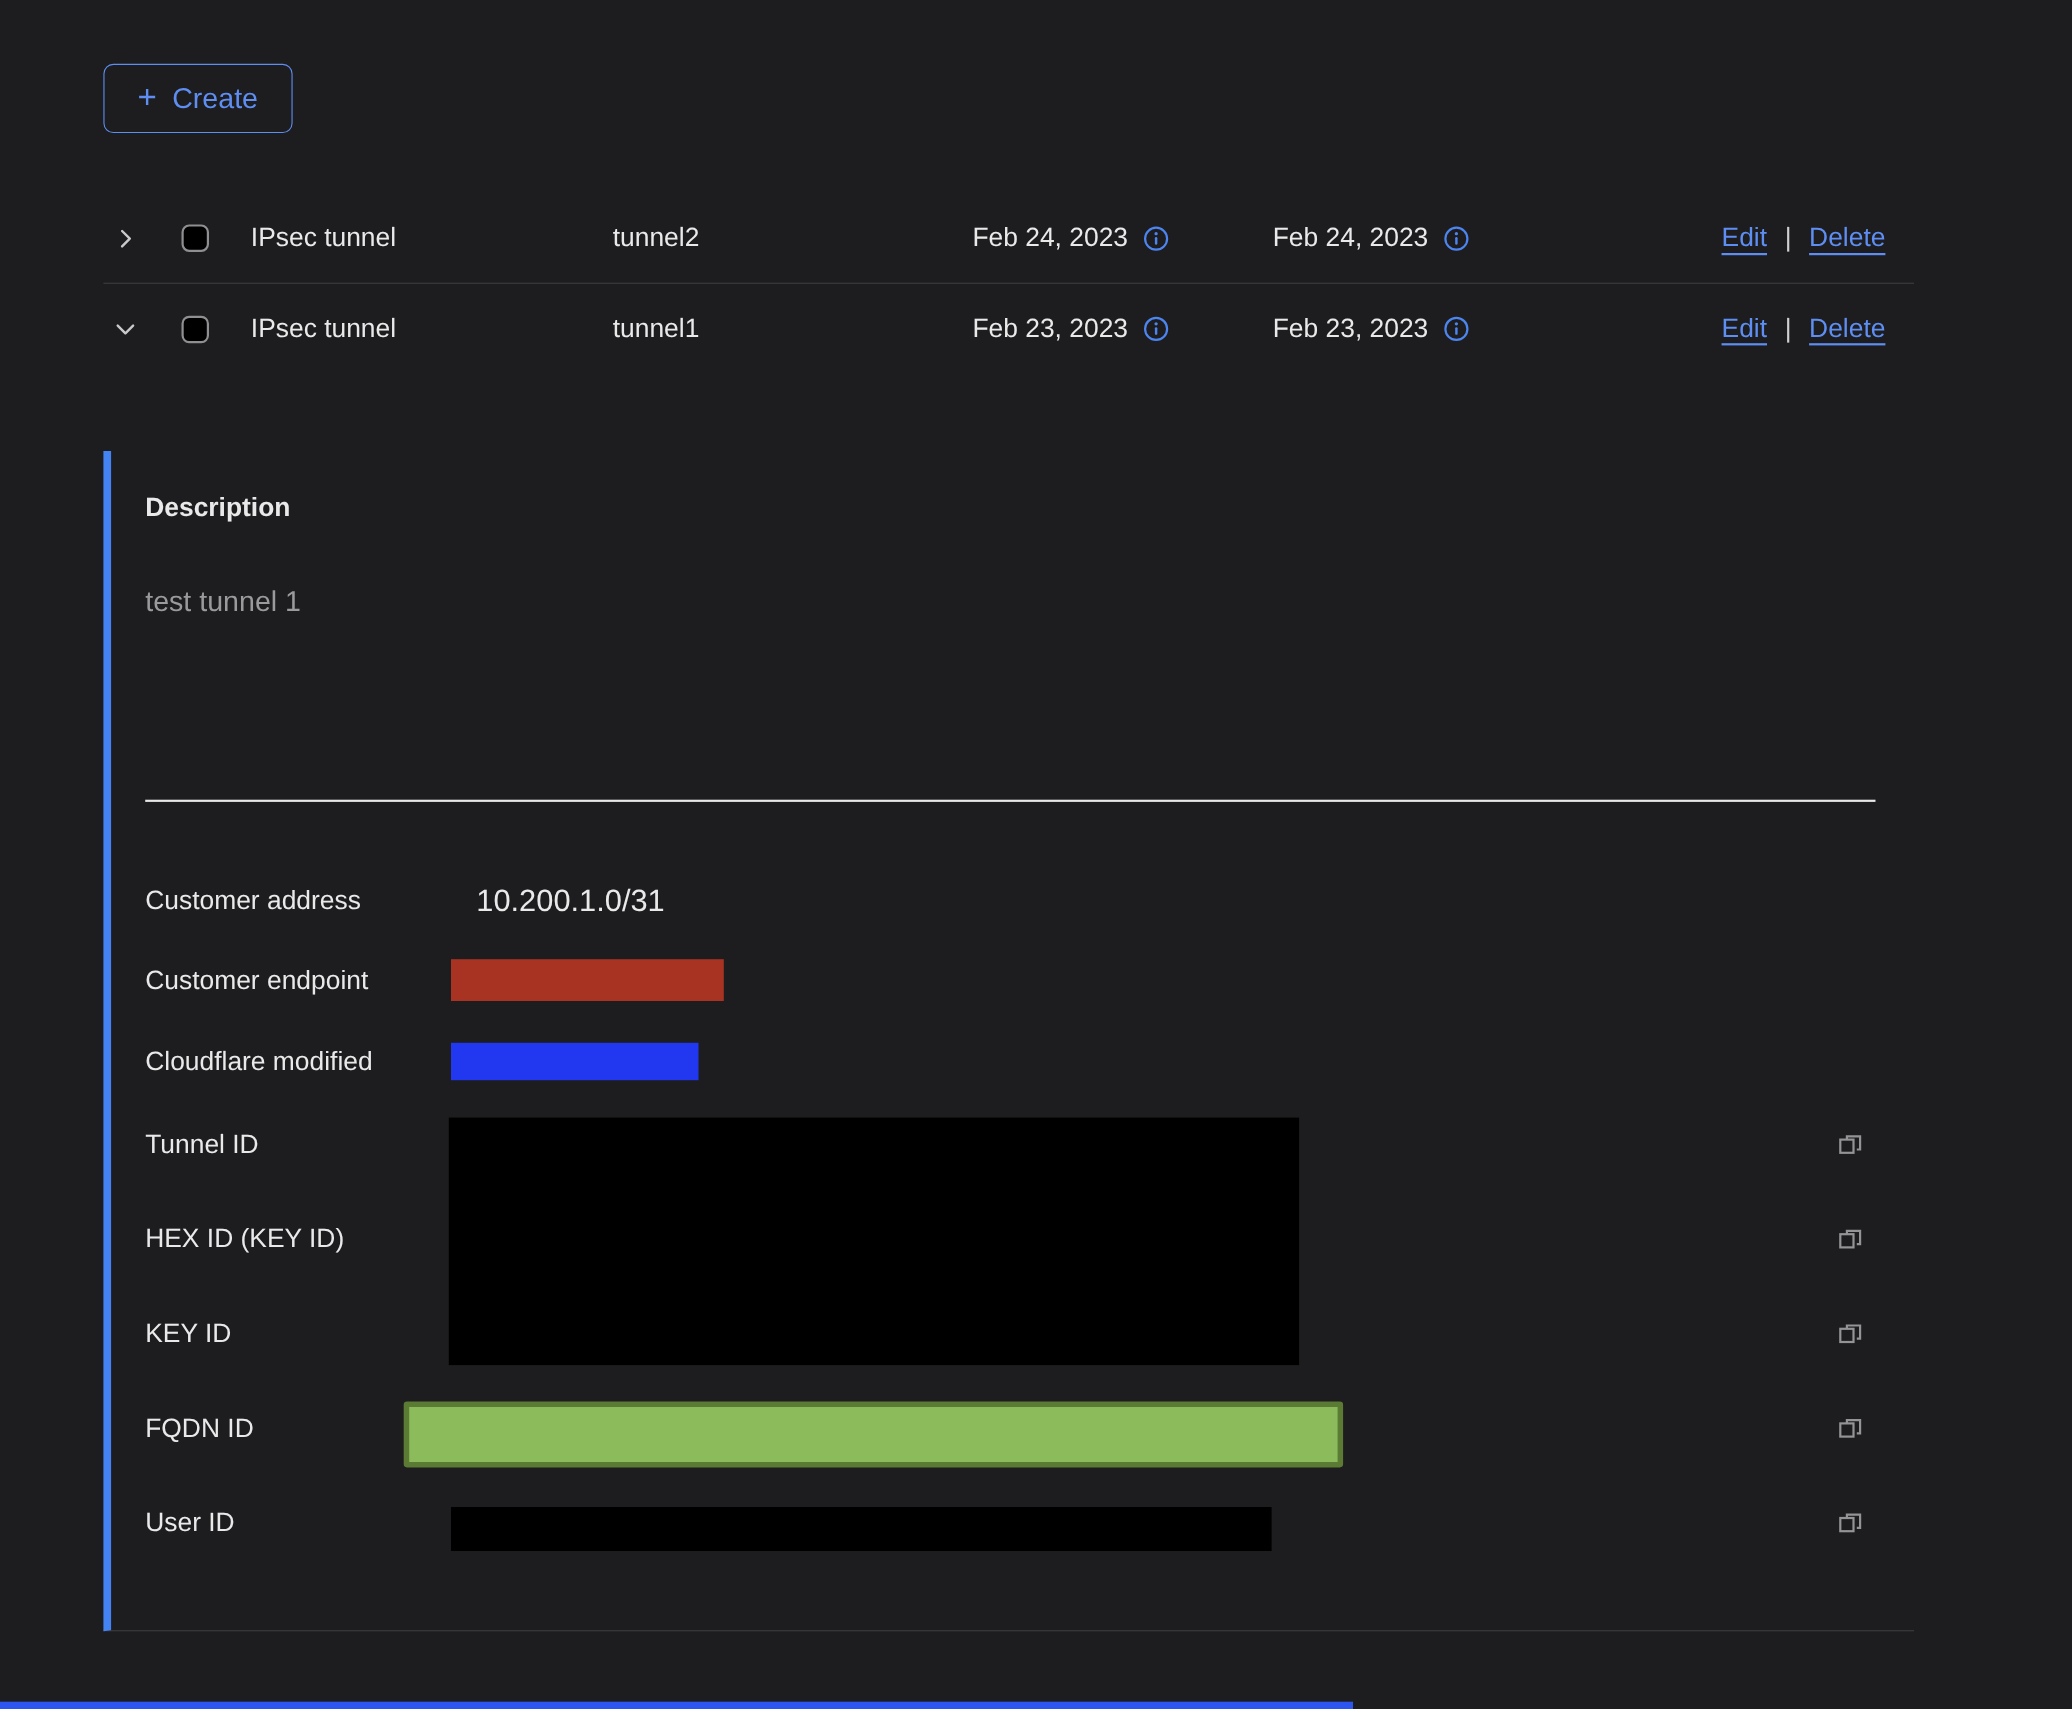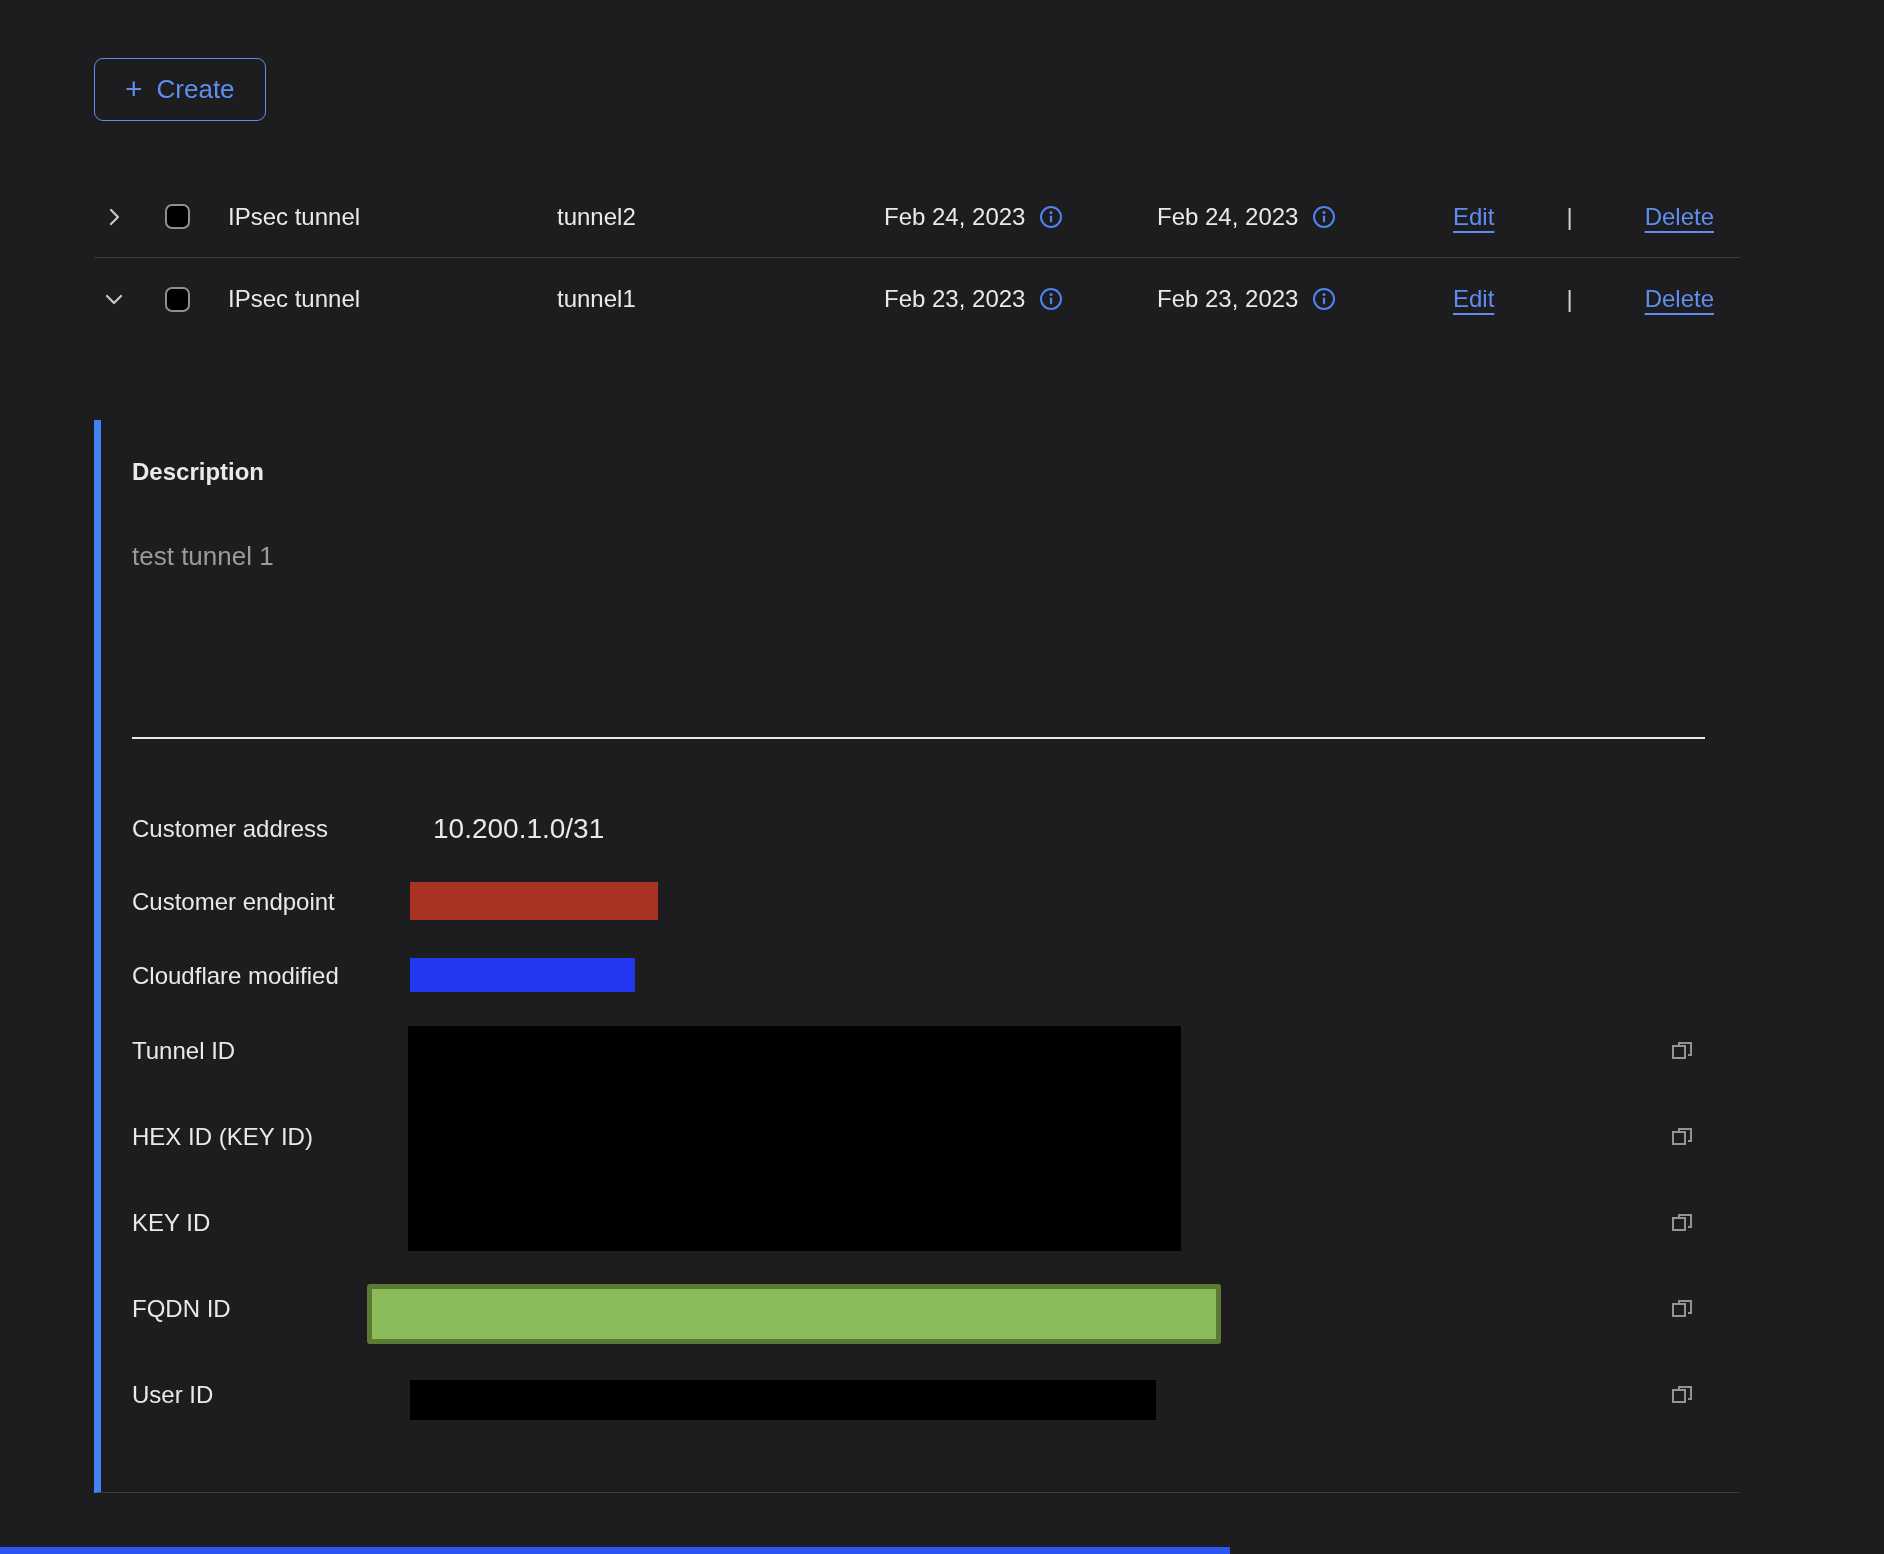--- a/index.html
+++ b/index.html
@@ -24,33 +24,33 @@
   .table{position:absolute;left:94px;top:176px;width:1646px;}
   .trow{display:flex;align-items:center;height:82px;border-bottom:1px solid var(--divider);}
   .thead{height:66px;font-weight:700;}
   .trow:last-of-type{border-bottom:none;}
   .col-chevron{width:61px;display:flex;align-items:center;padding-left:8px;}
   .col-check{width:73px;display:flex;align-items:center;padding-left:10px;}
   .col-type{width:329px;}
   .col-name{width:327px;}
   .col-created{width:273px;display:flex;align-items:center;gap:14px;}
   .col-modified{width:296px;display:flex;align-items:center;gap:14px;}
-  .col-actions{flex:1;display:flex;align-items:center;justify-content:space-between;gap:16px;padding-right:26px;}
+  .col-actions{flex:1;display:flex;align-items:center;justify-content:flex-end;gap:16px;padding-right:26px;}
   .cell-text{font-size:24px;}
   .checkbox{width:25px;height:25px;border:2px solid #8f8f92;border-radius:7px;background:#000;cursor:pointer;}
   .chev{width:24px;height:24px;cursor:pointer;}
   .chev svg{display:block;}
   .link{color:var(--accent-blue);font-size:24px;text-decoration:underline;text-underline-offset:6px;
     text-decoration-thickness:1.5px;cursor:pointer;}
   .pipe{color:#cfcfd2;font-size:24px;}
   .info{width:24px;height:24px;cursor:pointer;}
   .info svg{display:block;}
 
   
-  .panel{position:absolute;left:94px;top:420px;width:1646px;height:1073px;
+  .panel{position:absolute;left:94px;top:410px;width:1646px;height:1073px;
     border-left:7px solid var(--bar-blue);border-bottom:1px solid var(--divider);}
   .panel .lbl{position:absolute;left:31px;font-size:24px;line-height:30px;color:var(--text-primary);white-space:nowrap;}
   .desc-value{position:absolute;left:31px;top:121px;font-size:26px;line-height:30px;color:var(--text-muted);}
   .health-btn{position:absolute;left:31px;top:192px;height:61px;padding:0 38px;border:1.5px solid var(--accent-blue);
     border-radius:9px;background:transparent;color:var(--accent-blue);font-size:24px;cursor:pointer;font-family:inherit;}
   .hr-light{position:absolute;left:31px;top:317px;width:1573px;height:2px;background:var(--divider-light);}
   .field-value{position:absolute;left:332px;font-size:28px;line-height:30px;color:var(--text-primary);}
   .redact{position:absolute;}
   .redact.red{left:309px;top:462px;width:248px;height:38px;background:var(--redaction-red);}
   .redact.blue{left:309px;top:538px;width:225px;height:34px;background:var(--redaction-blue);}

